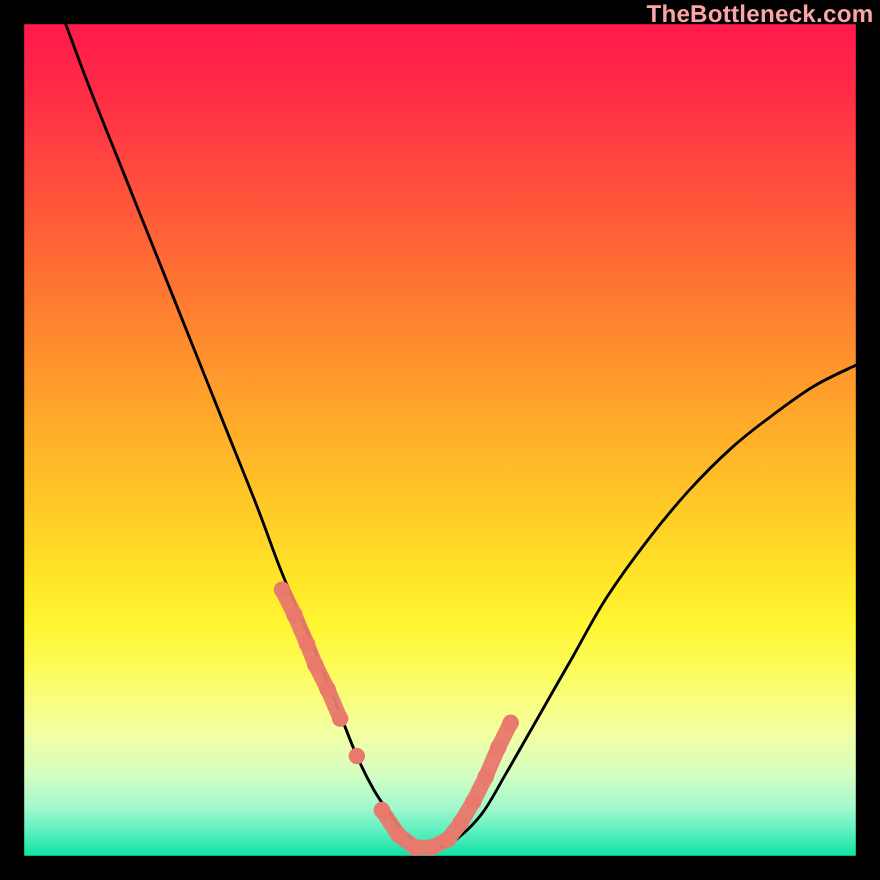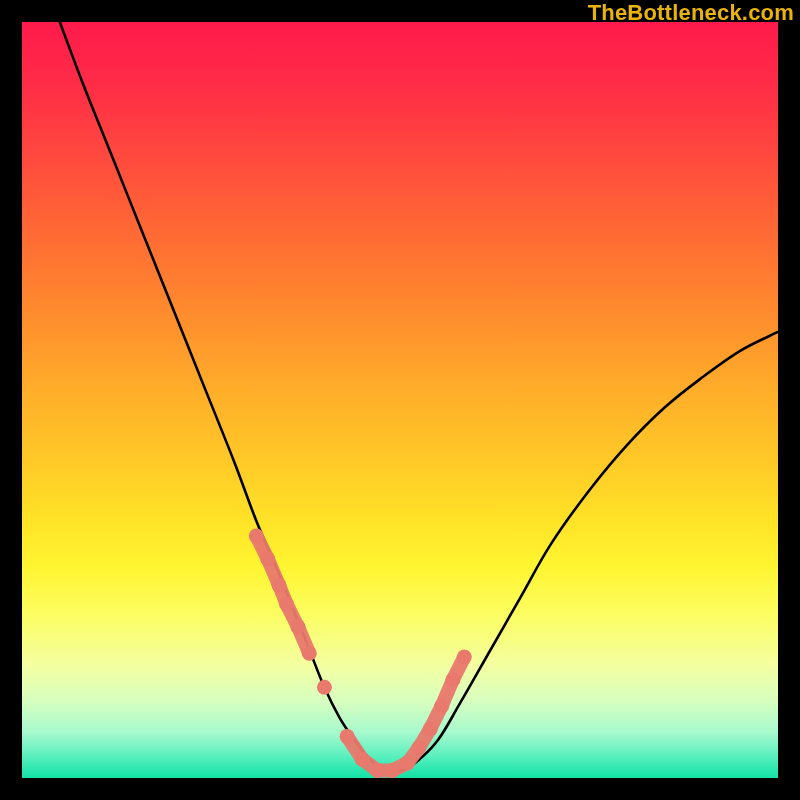--- a/index.html
+++ b/index.html
@@ -43,21 +43,21 @@
       #a5f9cd 94%,
       #5ef0bf 97%,
       #29e7ae 99%,
       #14e2a6 100%
     );
   }
   .watermark {
     position: absolute;
     top: 0px;
     right: 6px;
-    color: #eab308;
+    color: #fca5a5;
     font-size: 22px;
     font-weight: 600;
     letter-spacing: 0.2px;
     user-select: none;
     text-align: center;
   }
   svg.curve {
     position: absolute;
     left: 0;
     top: 0;

